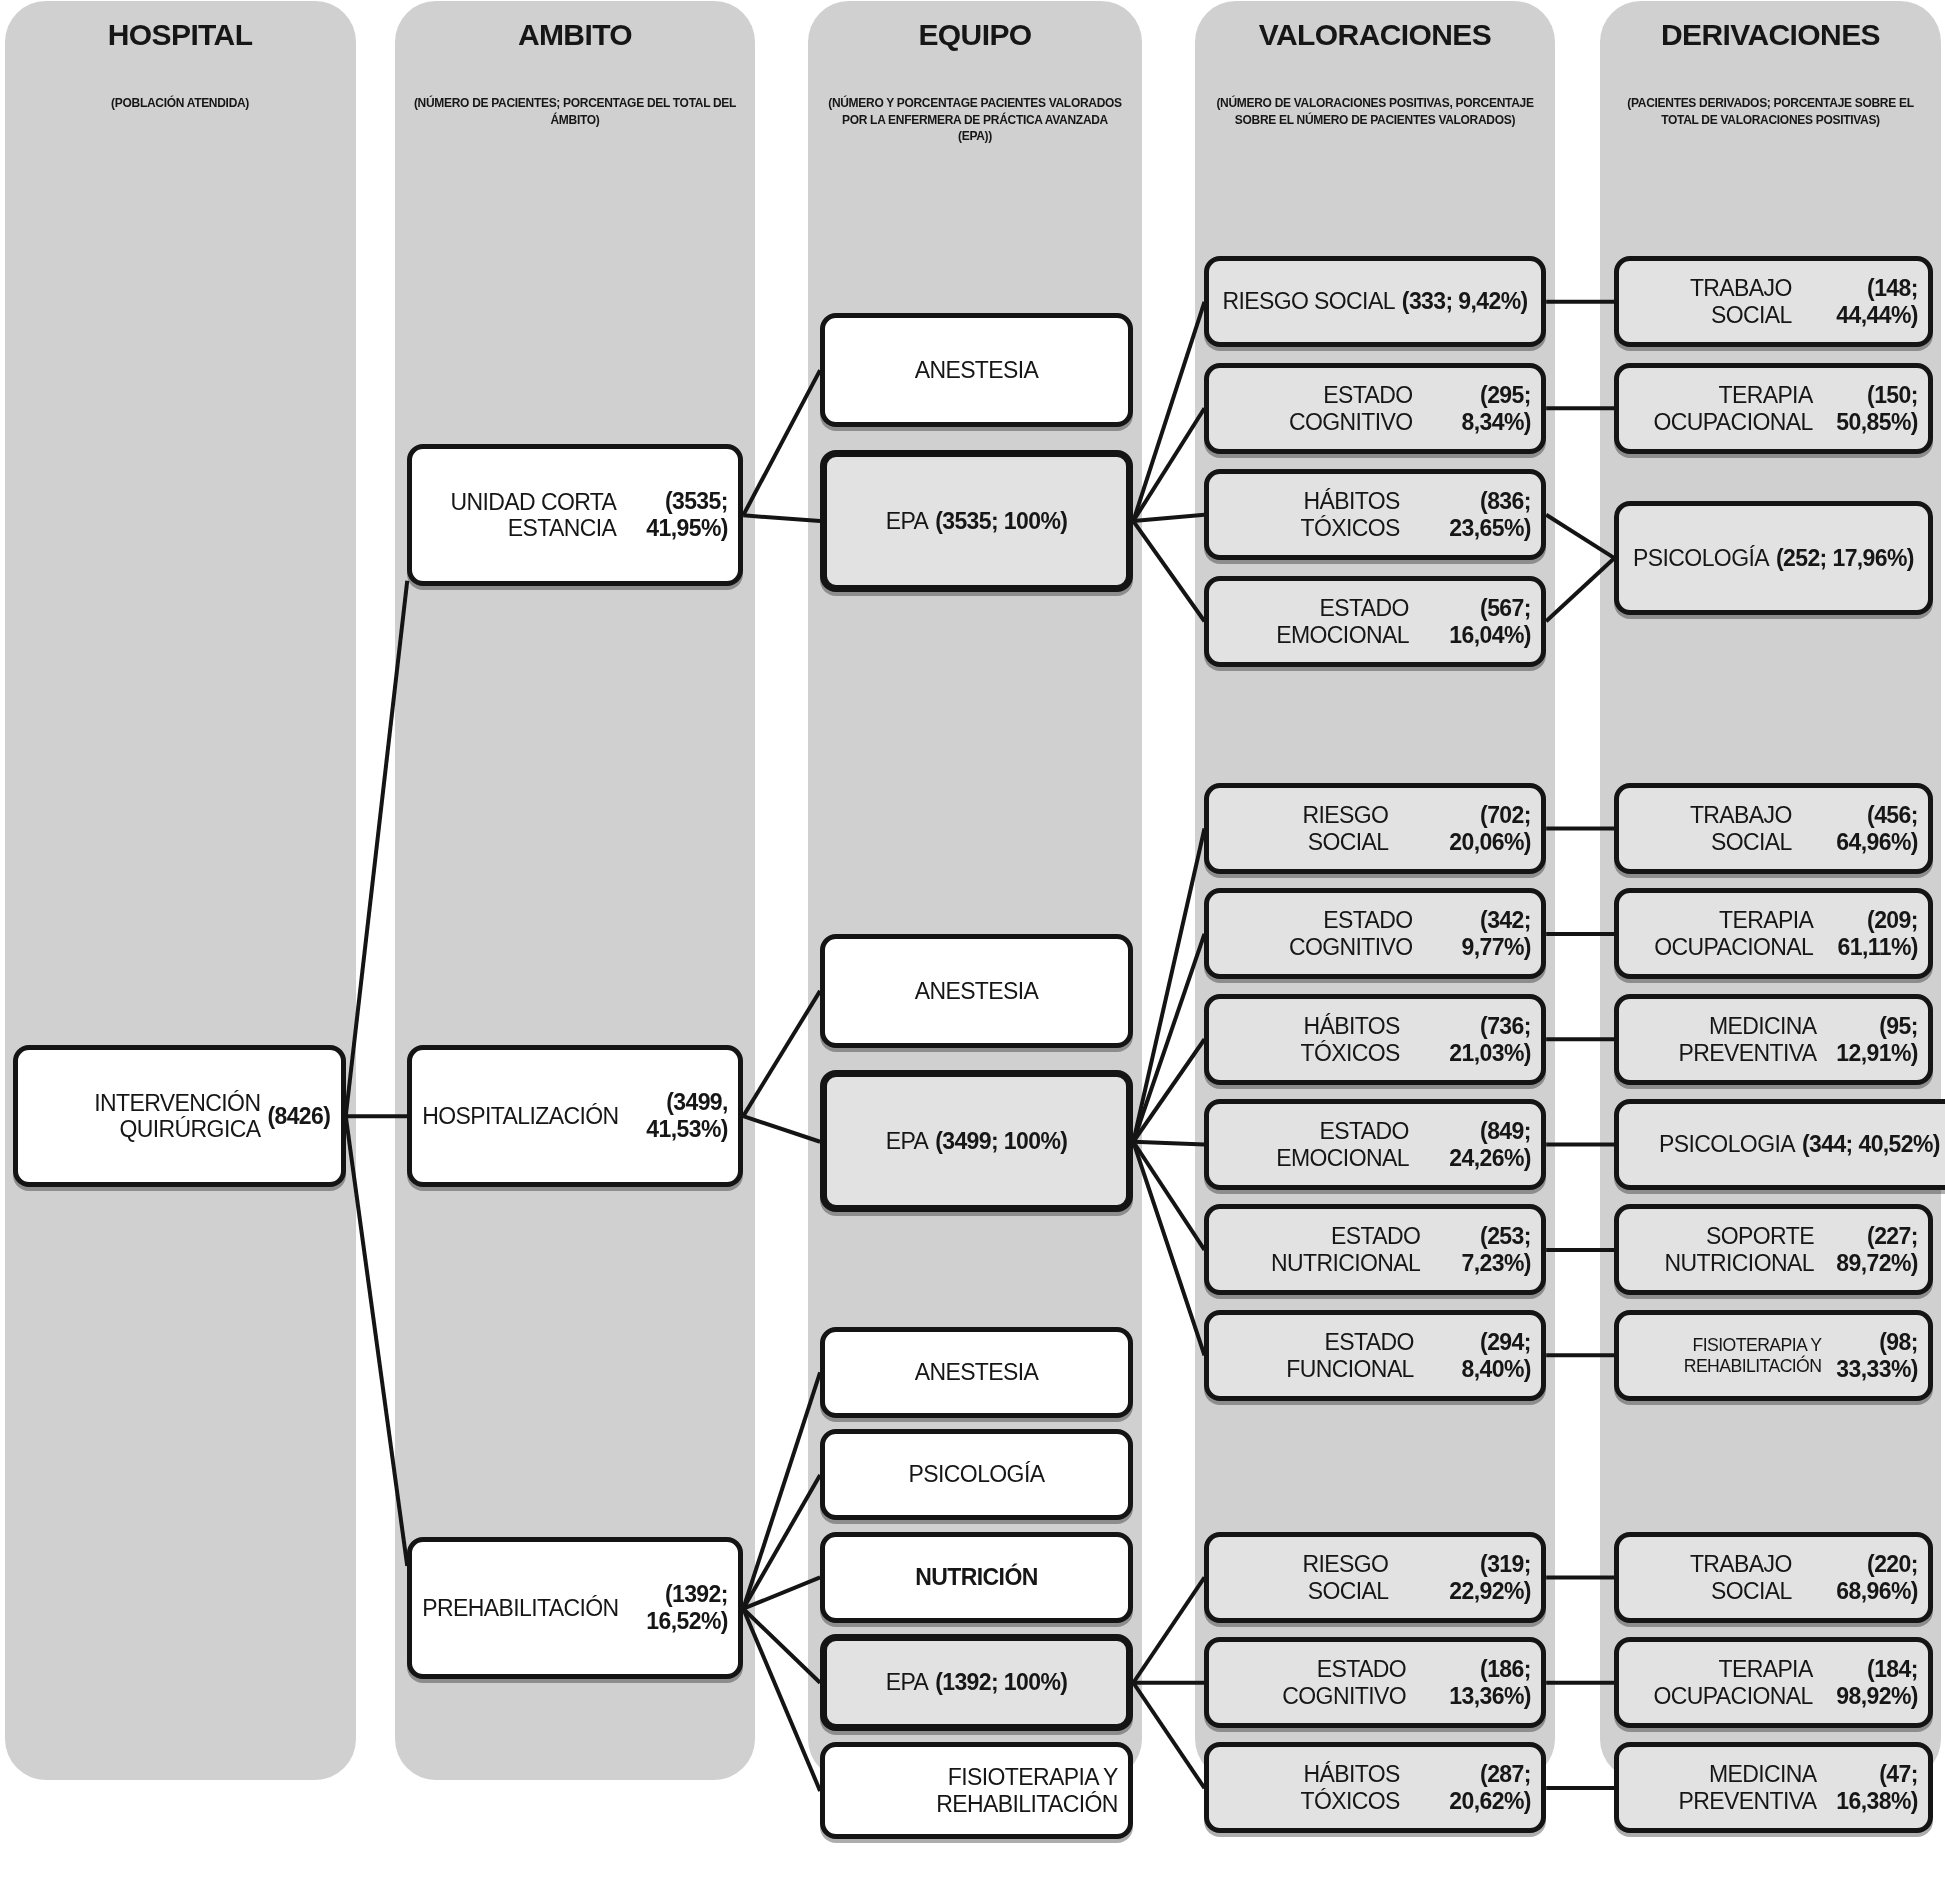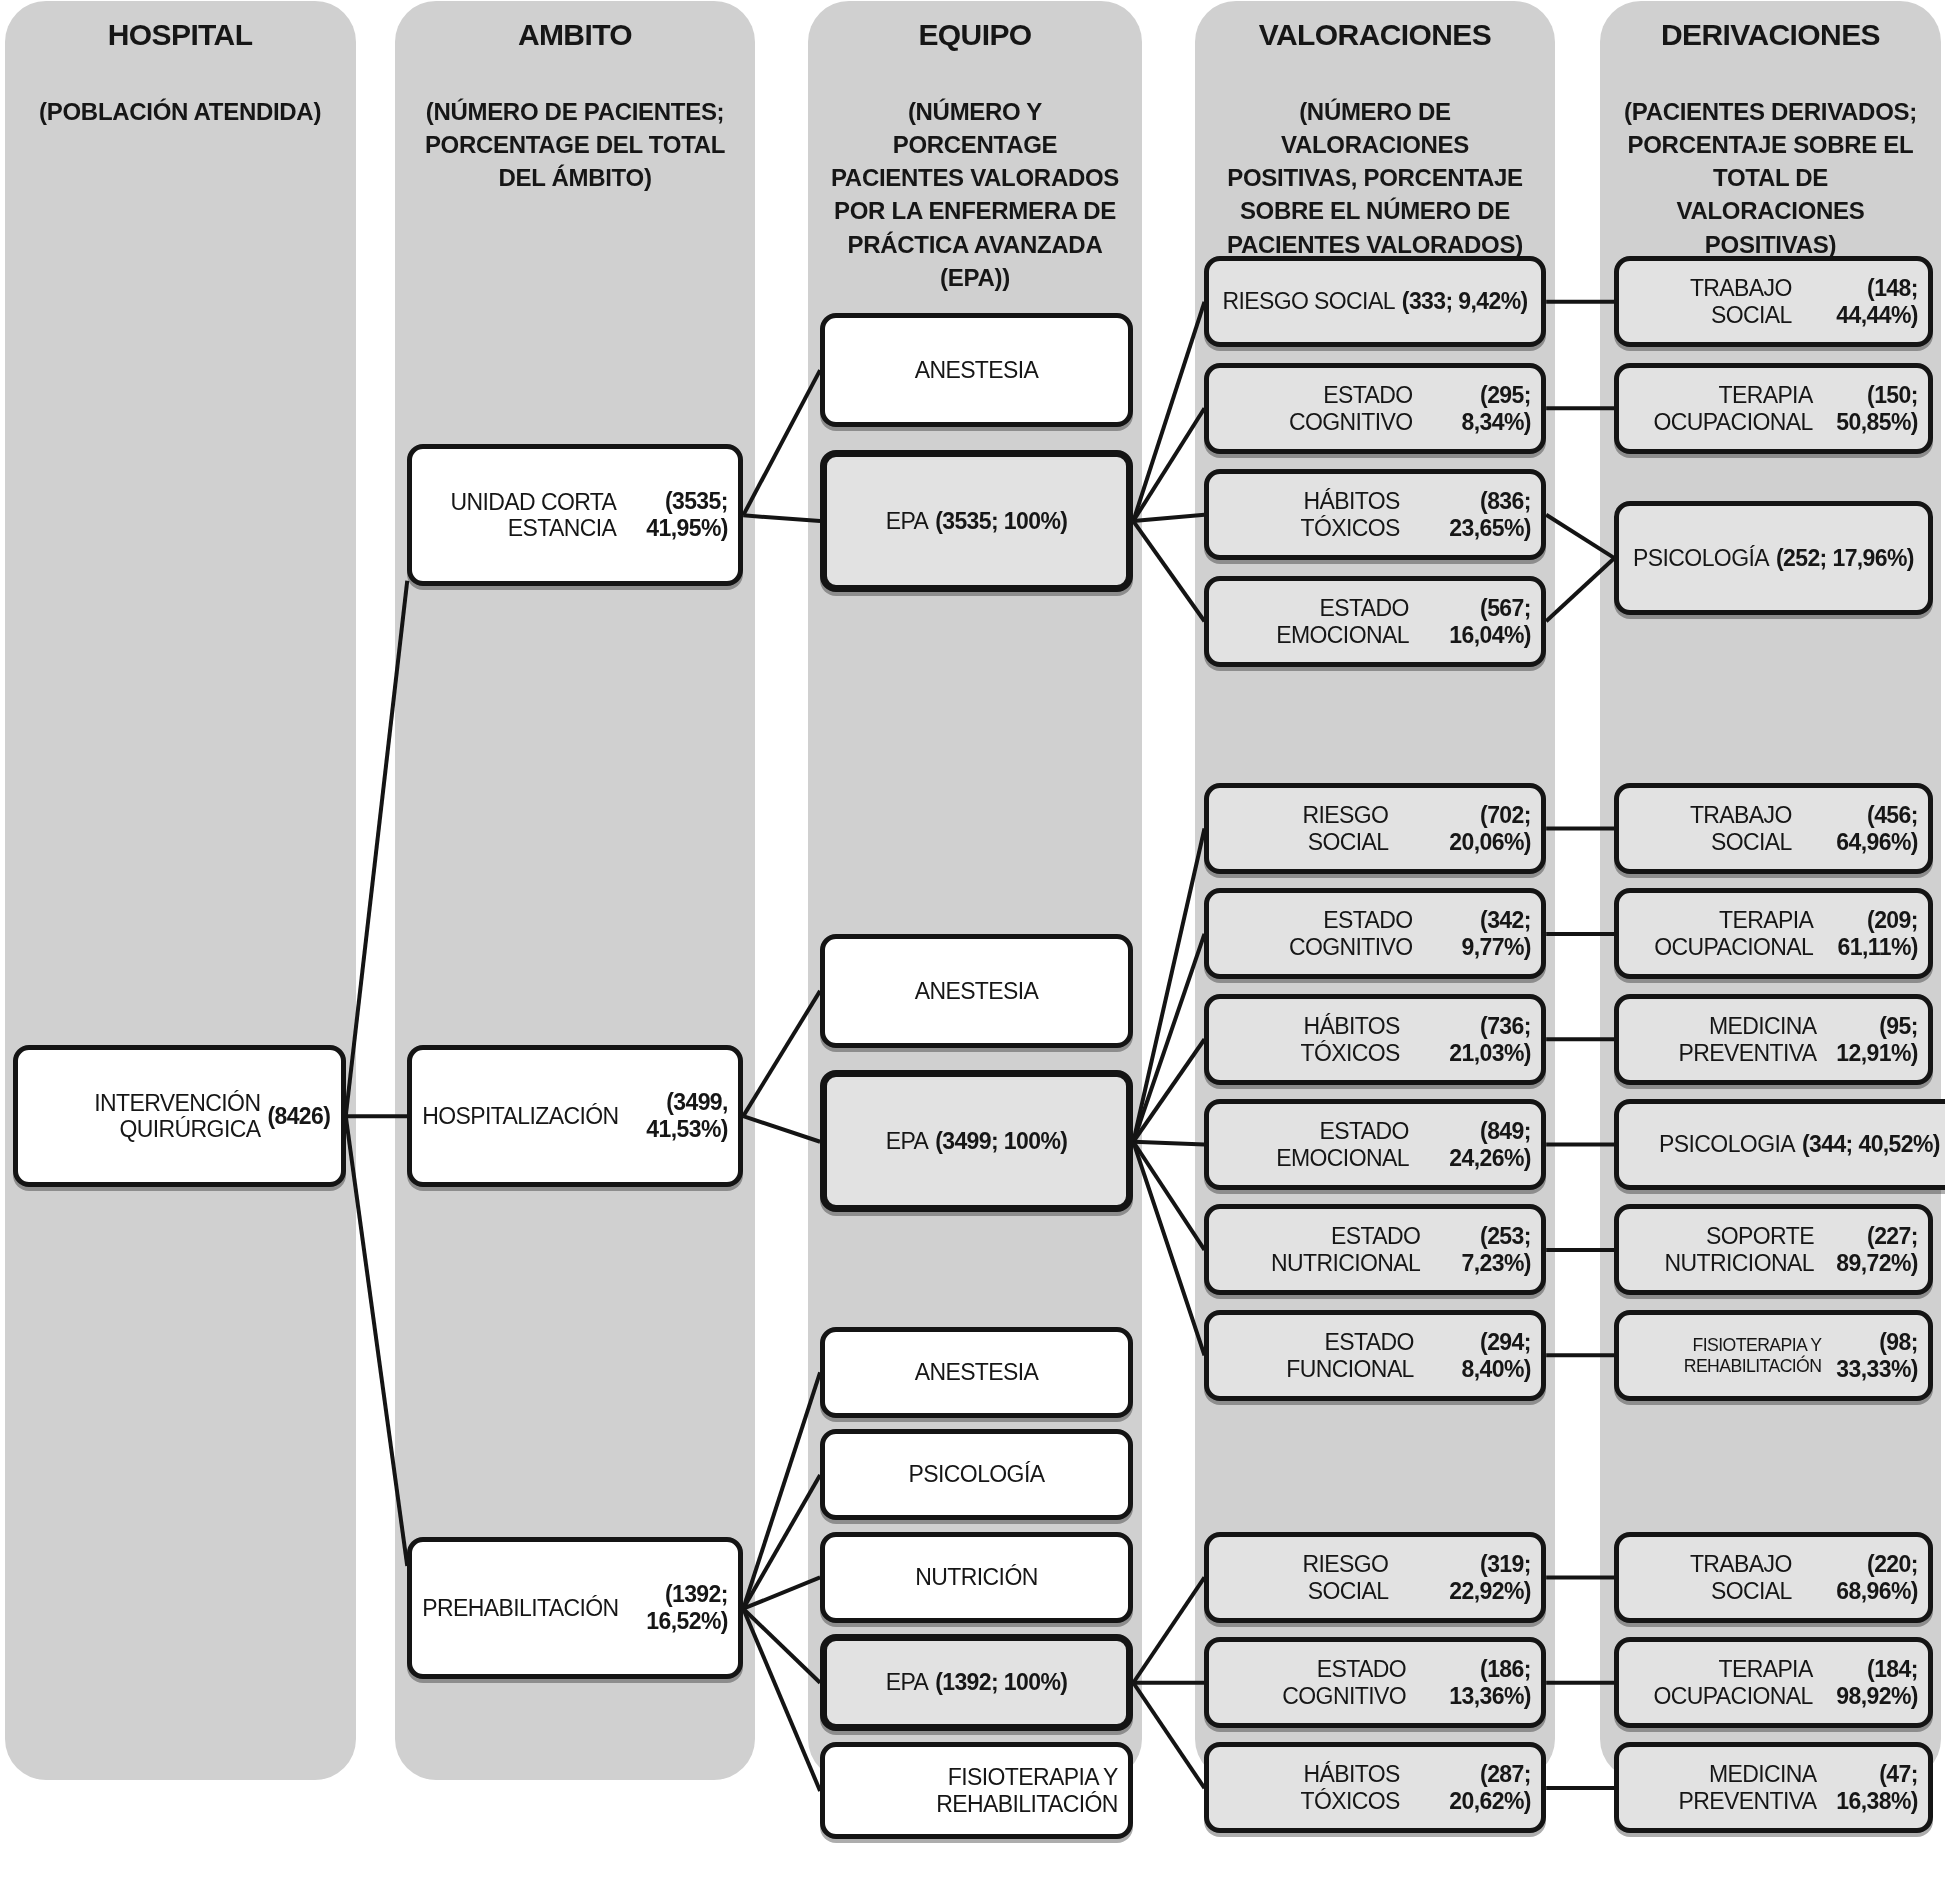--- a/index.html
+++ b/index.html
@@ -15,21 +15,21 @@
     position:absolute;top:1.1px;height:1779px;
     background:#d0d0d0;
     border-radius:41px;
   }
   .col-title{
     position:absolute;top:17px;left:0;width:100%;
     text-align:center;font-weight:bold;font-size:30px;letter-spacing:-0.6px;
   }
   .col-sub{
     position:absolute;top:94px;left:5%;width:90%;
-    text-align:center;font-weight:bold;font-size:24px;line-height:1.38;letter-spacing:-0.3px;
+    text-align:center;font-weight:bold;font-size:12px;line-height:1.38;letter-spacing:-0.3px;
   }
   svg.wires{position:absolute;left:0;top:0;z-index:1;}
   .box{
     position:absolute;z-index:2;box-sizing:border-box;
     background:#ffffff;
     border:5.1px solid #141414;border-radius:16px;
     box-shadow:0 4px 0 rgba(0,0,0,0.32);
     display:flex;align-items:center;justify-content:center;
     gap:7px;text-align:right;padding:5.7px 10.2px;
   }
@@ -226,21 +226,21 @@
   <div class="box" style="left:407px;top:1537px;width:336px;height:142px;">
     <span class="label">PREHABILITACIÓN</span>
     <span class="value">(1392; 16,52%)</span>
   </div>
   <div class="box" style="left:820px;top:1327px;width:313px;height:91px;">
     <span class="label">ANESTESIA</span>
   </div>
   <div class="box" style="left:820px;top:1429px;width:313px;height:91px;">
     <span class="label">PSICOLOGÍA</span>
   </div>
-  <div class="box" style="left:820px;top:1532px;width:313px;height:91px;">
+  <div class="box" style="left:820px;top:1532px;width:313px;height:91px;font-weight:bold;">
     <span class="label">NUTRICIÓN</span>
   </div>
   <div class="box gray thick" style="left:820px;top:1634px;width:313px;height:97px;">
     <span class="label">EPA</span>
     <span class="value">(1392; 100%)</span>
   </div>
   <div class="box" style="left:820px;top:1742px;width:313px;height:97px;">
     <span class="label">FISIOTERAPIA Y REHABILITACIÓN</span>
   </div>
   <div class="box gray" style="left:1204px;top:1532px;width:342px;height:91px;">

